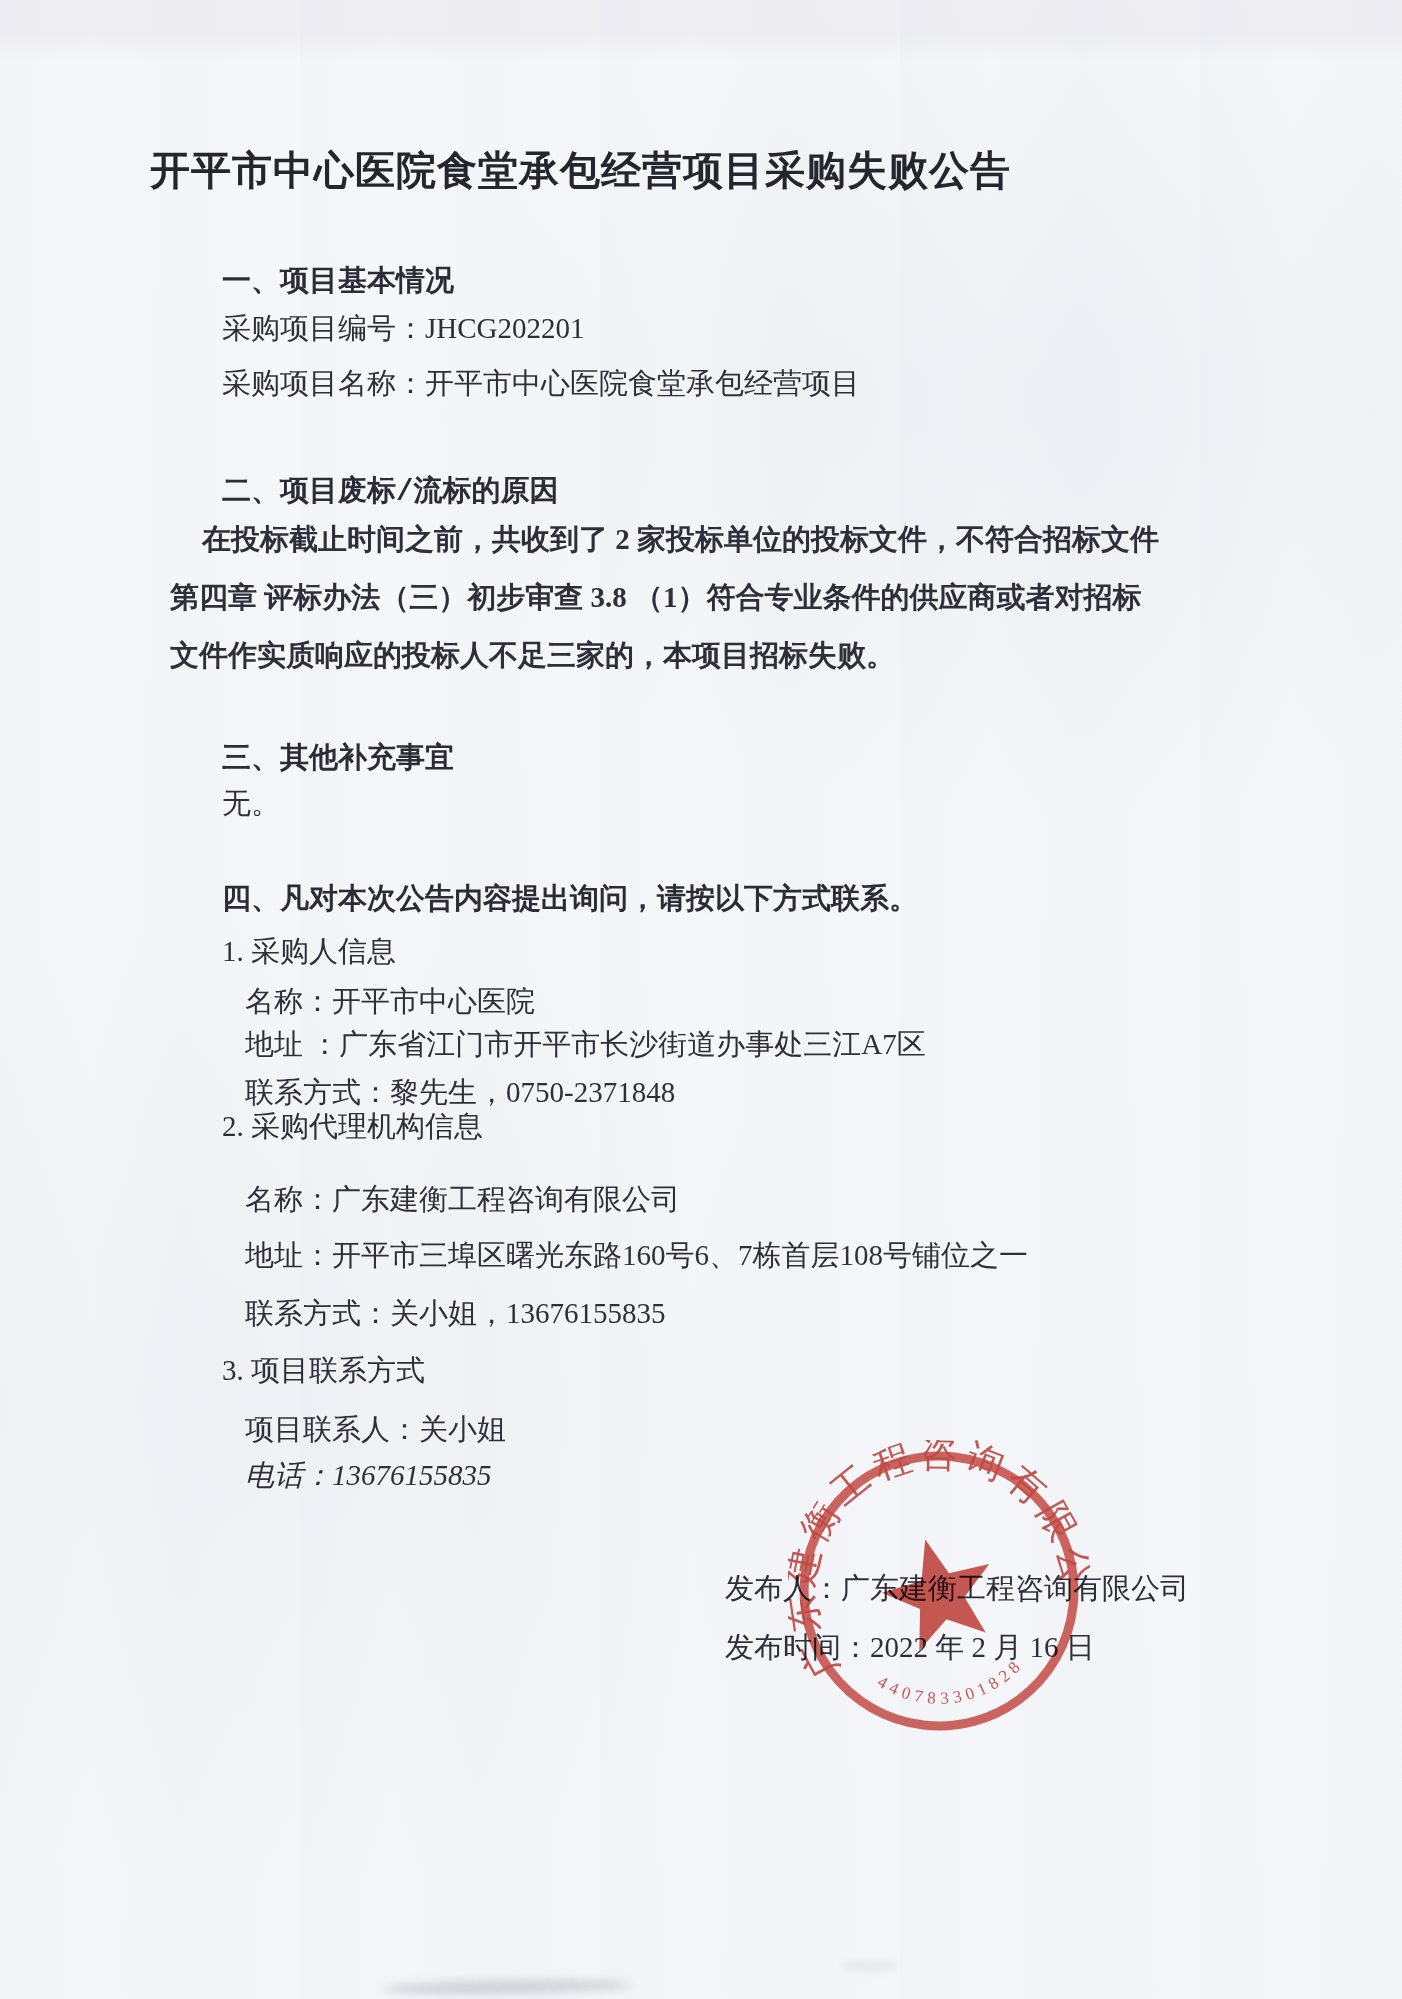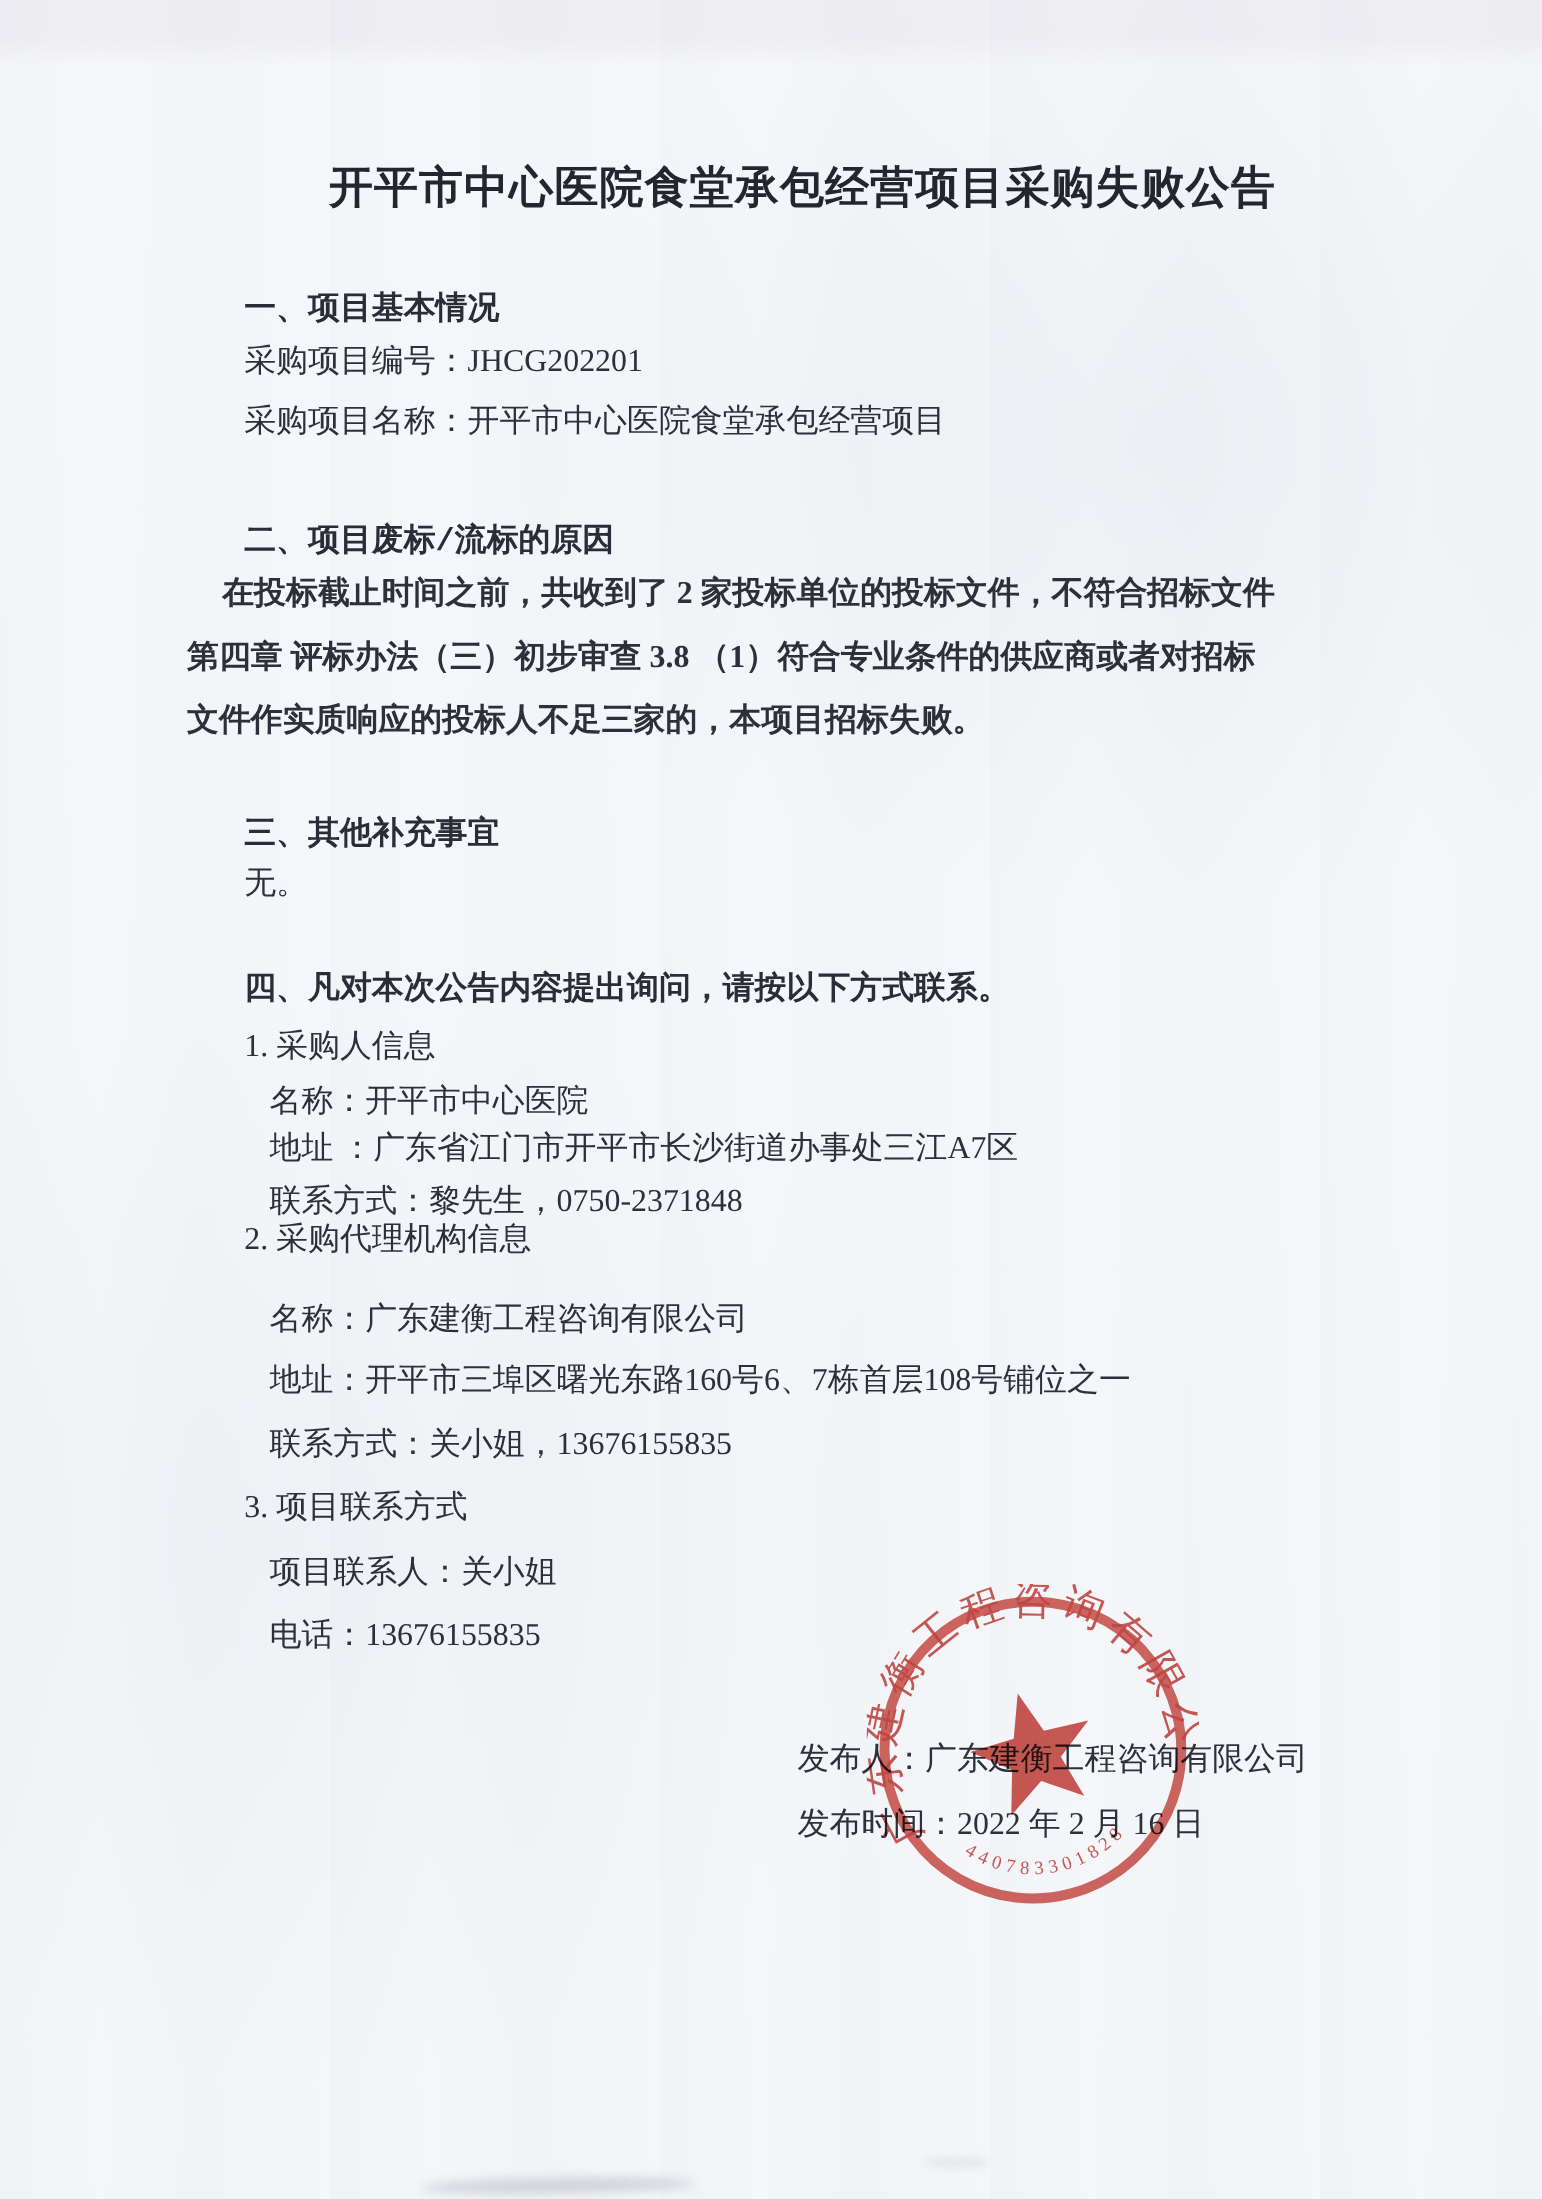--- a/index.html
+++ b/index.html
@@ -31,21 +31,21 @@
     position:relative;
     padding:148px 152px 0 150px;
     z-index:1;
   }
   .doc-title{
     margin:0;
     font-size:40px;
     line-height:1.15;
     font-weight:bold;
     color:#24262e;
-    text-align:right;
+    text-align:left;
     padding-right:90px;
     letter-spacing:1px;
   }
   .h-sec{
     margin:0;
     font-size:29px;
     line-height:1.15;
     font-weight:bold;
     color:#2a2d36;
     padding-left:72px;
@@ -76,21 +76,21 @@
   .mt-c1{ margin-top:20px; }
   .mt-c1a{ margin-top:16px; }
   .mt-c1b{ margin-top:10px; }
   .mt-c1c{ margin-top:15px; }
   .mt-c2{ }
   .mt-c2a{ margin-top:40px; }
   .mt-c2b{ margin-top:23px; }
   .mt-c2c{ margin-top:24px; }
   .mt-c3{ margin-top:24px; }
   .mt-c3a{ margin-top:25px; }
-  .mt-c3b{ margin-top:24px; }
+  .mt-c3b{ margin-top:13px;font-style:italic; }
   .footer-line{
     font-size:29px;
     line-height:1.15;
     margin-left:575px;
     white-space:nowrap;
   }
   .mt-pub{ margin-top:80px; }
   .mt-date{ margin-top:25px; }
   .seal{
     position:absolute;

